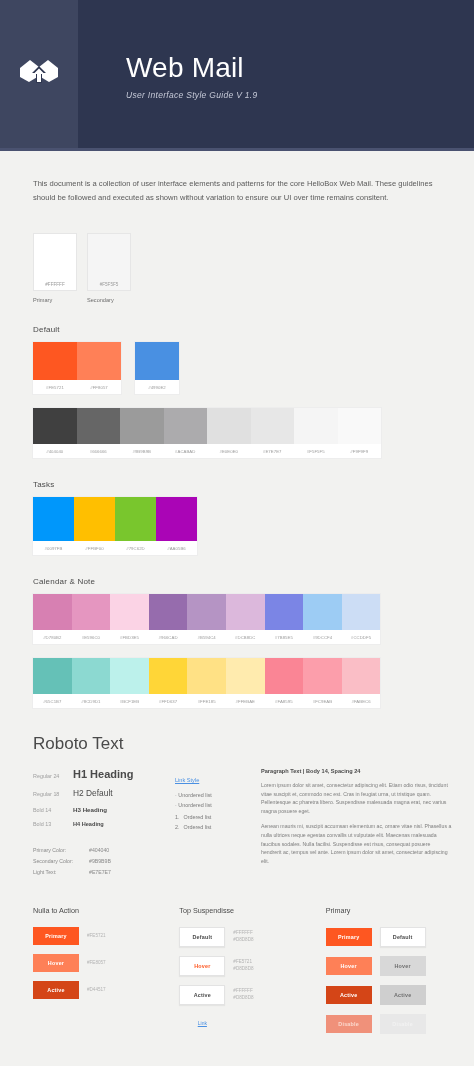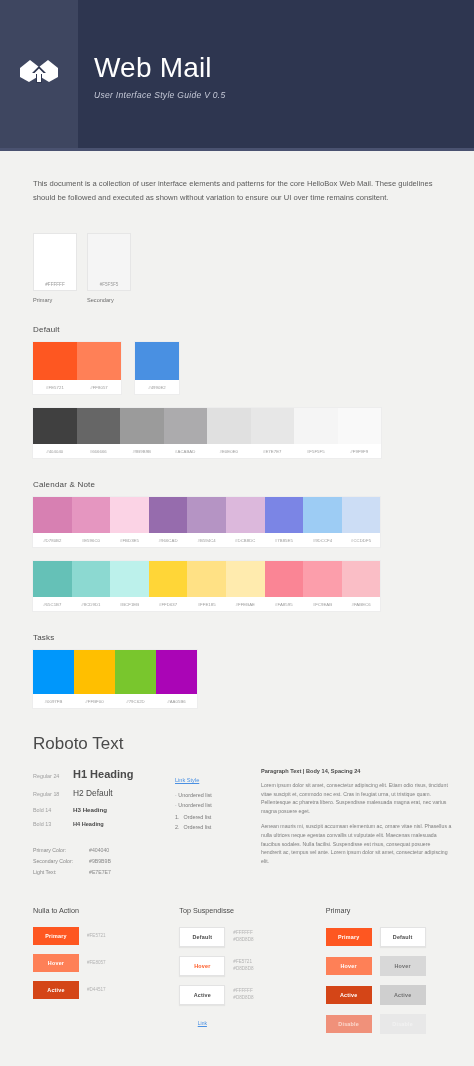--- a/index.html
+++ b/index.html
@@ -14,21 +14,21 @@
   
   .header { position: relative; display: flex; height: 148px; }
   .header-logo-col {
     width: 78px; background: #3e4660;
     display: flex; align-items: center; justify-content: center;
   }
   .logo-box { width: 42px; height: 36px; position: relative; }
   .logo-box svg { width: 42px; height: 36px; display: block; }
   .header-main {
     flex: 1; background: #2e3650;
-    padding: 52px 0 0 16px;
+    padding: 52px 0 0 48px;
   }
   .header-title {
     color: #ffffff; font-size: 28px; font-weight: 400; letter-spacing: .2px;
   }
   .header-sub {
     color: #c6cad8; font-size: 8.5px; font-style: italic;
     margin-top: 6px; letter-spacing: .3px;
   }
   .header-rule { height: 3px; background: #4a5270; width: 100%; }
 
@@ -161,21 +161,21 @@
         <svg viewBox="0 0 42 36" xmlns="http://www.w3.org/2000/svg">
           <path d="M2 12 L12 4 L21 11 L21 20 L11 26 L2 21 Z" fill="#ffffff"></path>
           <path d="M21 11 L30 4 L40 12 L40 21 L31 26 L21 20 Z" fill="#ffffff"></path>
           <path d="M14 17 L21 10 L28 17 L24 17 L24 27 L18 27 L18 17 Z" fill="#2e3650"></path>
           <path d="M15.5 18 L21 12.5 L26.5 18 L23 18 L23 26 L19 26 L19 18 Z" fill="#ffffff"></path>
         </svg>
       </span>
     </div>
     <div class="header-main">
       <div class="header-title">Web Mail</div>
-      <div class="header-sub">User Interface Style Guide V 0.5</div>
+      <div class="header-sub">User Interface Style Guide V 1.9</div>
     </div>
   </div>
   <div class="header-rule"></div>
 
   <div class="body-wrap">
 
 
     <div class="content">
 
       <p class="intro">This document is a collection of user interface elements and patterns for the core HelloBox Web Mail. These guidelines should be followed and executed as shown without variation to ensure our UI over time remains consitent.</p>
@@ -248,119 +248,119 @@
                 <div class="sw-hex">#F5F5F5</div>
               </div>
               <div class="sw" style="width: 43.5px;">
                 <div class="sw-color" style="background: rgb(249, 249, 249);"></div>
                 <div class="sw-hex">#F9F9F9</div>
               </div>
             </div>
         </div>
 
         <div style="margin-top:22px">
-          <div class="sec-title">Calendar &amp; Note</div>
-          <div class="strip strip-sm" id="strip-cal1">
-              <div class="sw" style="width: 38.6px;">
-                <div class="sw-color" style="background: rgb(215, 128, 178);"></div>
-                <div class="sw-hex">#D780B2</div>
-              </div>
-              <div class="sw" style="width: 38.6px;">
-                <div class="sw-color" style="background: rgb(229, 150, 192);"></div>
-                <div class="sw-hex">#E596C0</div>
-              </div>
-              <div class="sw" style="width: 38.6px;">
-                <div class="sw-color" style="background: rgb(251, 211, 229);"></div>
-                <div class="sw-hex">#FBD3E5</div>
-              </div>
-              <div class="sw" style="width: 38.6px;">
-                <div class="sw-color" style="background: rgb(150, 108, 173);"></div>
-                <div class="sw-hex">#966CAD</div>
-              </div>
-              <div class="sw" style="width: 38.6px;">
-                <div class="sw-color" style="background: rgb(181, 148, 196);"></div>
-                <div class="sw-hex">#B594C4</div>
-              </div>
-              <div class="sw" style="width: 38.6px;">
-                <div class="sw-color" style="background: rgb(220, 184, 220);"></div>
-                <div class="sw-hex">#DCB8DC</div>
-              </div>
-              <div class="sw" style="width: 38.6px;">
-                <div class="sw-color" style="background: rgb(123, 133, 229);"></div>
-                <div class="sw-hex">#7B85E5</div>
-              </div>
-              <div class="sw" style="width: 38.6px;">
-                <div class="sw-color" style="background: rgb(157, 204, 244);"></div>
-                <div class="sw-hex">#9DCCF4</div>
-              </div>
-              <div class="sw" style="width: 38.6px;">
-                <div class="sw-color" style="background: rgb(204, 221, 245);"></div>
-                <div class="sw-hex">#CCDDF5</div>
-              </div>
-            </div>
-          <div class="block">
-              <div class="strip strip-sm" id="strip-cal2">
-                <div class="sw" style="width: 38.6px;">
-                  <div class="sw-color" style="background: rgb(101, 193, 183);"></div>
-                  <div class="sw-hex">#65C1B7</div>
-                </div>
-                <div class="sw" style="width: 38.6px;">
-                  <div class="sw-color" style="background: rgb(140, 217, 209);"></div>
-                  <div class="sw-hex">#8CD9D1</div>
-                </div>
-                <div class="sw" style="width: 38.6px;">
-                  <div class="sw-color" style="background: rgb(188, 241, 235);"></div>
-                  <div class="sw-hex">#BCF1EB</div>
-                </div>
-                <div class="sw" style="width: 38.6px;">
-                  <div class="sw-color" style="background: rgb(255, 214, 55);"></div>
-                  <div class="sw-hex">#FFD637</div>
-                </div>
-                <div class="sw" style="width: 38.6px;">
-                  <div class="sw-color" style="background: rgb(255, 225, 133);"></div>
-                  <div class="sw-hex">#FFE185</div>
-                </div>
-                <div class="sw" style="width: 38.6px;">
-                  <div class="sw-color" style="background: rgb(255, 235, 174);"></div>
-                  <div class="sw-hex">#FFEBAE</div>
-                </div>
-                <div class="sw" style="width: 38.6px;">
-                  <div class="sw-color" style="background: rgb(250, 133, 149);"></div>
-                  <div class="sw-hex">#FA8595</div>
-                </div>
-                <div class="sw" style="width: 38.6px;">
-                  <div class="sw-color" style="background: rgb(252, 158, 171);"></div>
-                  <div class="sw-hex">#FC9EAB</div>
-                </div>
-                <div class="sw" style="width: 38.6px;">
-                  <div class="sw-color" style="background: rgb(250, 190, 198);"></div>
-                  <div class="sw-hex">#FABEC6</div>
-                </div>
-              </div>
-            </div>
-        </div>
-
-        <div style="margin-top:22px">
           <div class="sec-title">Tasks</div>
           <div class="strip strip-tasks" id="strip-tasks">
               <div class="sw" style="width: 41px;">
                 <div class="sw-color" style="background: rgb(0, 151, 251);"></div>
                 <div class="sw-hex">#0097FB</div>
               </div>
               <div class="sw" style="width: 41px;">
                 <div class="sw-color" style="background: rgb(255, 191, 0);"></div>
                 <div class="sw-hex">#FFBF00</div>
               </div>
               <div class="sw" style="width: 41px;">
                 <div class="sw-color" style="background: rgb(121, 198, 45);"></div>
                 <div class="sw-hex">#79C62D</div>
               </div>
               <div class="sw" style="width: 41px;">
                 <div class="sw-color" style="background: rgb(170, 5, 182);"></div>
                 <div class="sw-hex">#AA05B6</div>
+              </div>
+            </div>
+        </div>
+
+        <div style="margin-top:22px">
+          <div class="sec-title">Calendar &amp; Note</div>
+          <div class="strip strip-sm" id="strip-cal1">
+              <div class="sw" style="width: 38.6px;">
+                <div class="sw-color" style="background: rgb(215, 128, 178);"></div>
+                <div class="sw-hex">#D780B2</div>
+              </div>
+              <div class="sw" style="width: 38.6px;">
+                <div class="sw-color" style="background: rgb(229, 150, 192);"></div>
+                <div class="sw-hex">#E596C0</div>
+              </div>
+              <div class="sw" style="width: 38.6px;">
+                <div class="sw-color" style="background: rgb(251, 211, 229);"></div>
+                <div class="sw-hex">#FBD3E5</div>
+              </div>
+              <div class="sw" style="width: 38.6px;">
+                <div class="sw-color" style="background: rgb(150, 108, 173);"></div>
+                <div class="sw-hex">#966CAD</div>
+              </div>
+              <div class="sw" style="width: 38.6px;">
+                <div class="sw-color" style="background: rgb(181, 148, 196);"></div>
+                <div class="sw-hex">#B594C4</div>
+              </div>
+              <div class="sw" style="width: 38.6px;">
+                <div class="sw-color" style="background: rgb(220, 184, 220);"></div>
+                <div class="sw-hex">#DCB8DC</div>
+              </div>
+              <div class="sw" style="width: 38.6px;">
+                <div class="sw-color" style="background: rgb(123, 133, 229);"></div>
+                <div class="sw-hex">#7B85E5</div>
+              </div>
+              <div class="sw" style="width: 38.6px;">
+                <div class="sw-color" style="background: rgb(157, 204, 244);"></div>
+                <div class="sw-hex">#9DCCF4</div>
+              </div>
+              <div class="sw" style="width: 38.6px;">
+                <div class="sw-color" style="background: rgb(204, 221, 245);"></div>
+                <div class="sw-hex">#CCDDF5</div>
+              </div>
+            </div>
+          <div class="block">
+              <div class="strip strip-sm" id="strip-cal2">
+                <div class="sw" style="width: 38.6px;">
+                  <div class="sw-color" style="background: rgb(101, 193, 183);"></div>
+                  <div class="sw-hex">#65C1B7</div>
+                </div>
+                <div class="sw" style="width: 38.6px;">
+                  <div class="sw-color" style="background: rgb(140, 217, 209);"></div>
+                  <div class="sw-hex">#8CD9D1</div>
+                </div>
+                <div class="sw" style="width: 38.6px;">
+                  <div class="sw-color" style="background: rgb(188, 241, 235);"></div>
+                  <div class="sw-hex">#BCF1EB</div>
+                </div>
+                <div class="sw" style="width: 38.6px;">
+                  <div class="sw-color" style="background: rgb(255, 214, 55);"></div>
+                  <div class="sw-hex">#FFD637</div>
+                </div>
+                <div class="sw" style="width: 38.6px;">
+                  <div class="sw-color" style="background: rgb(255, 225, 133);"></div>
+                  <div class="sw-hex">#FFE185</div>
+                </div>
+                <div class="sw" style="width: 38.6px;">
+                  <div class="sw-color" style="background: rgb(255, 235, 174);"></div>
+                  <div class="sw-hex">#FFEBAE</div>
+                </div>
+                <div class="sw" style="width: 38.6px;">
+                  <div class="sw-color" style="background: rgb(250, 133, 149);"></div>
+                  <div class="sw-hex">#FA8595</div>
+                </div>
+                <div class="sw" style="width: 38.6px;">
+                  <div class="sw-color" style="background: rgb(252, 158, 171);"></div>
+                  <div class="sw-hex">#FC9EAB</div>
+                </div>
+                <div class="sw" style="width: 38.6px;">
+                  <div class="sw-color" style="background: rgb(250, 190, 198);"></div>
+                  <div class="sw-hex">#FABEC6</div>
+                </div>
               </div>
             </div>
         </div>
       </div>
 
       <div class="text-styles">
         <div class="roboto-title">Roboto Text</div>
         <div class="ts-cols">
 
           <div class="ts-col-a">

